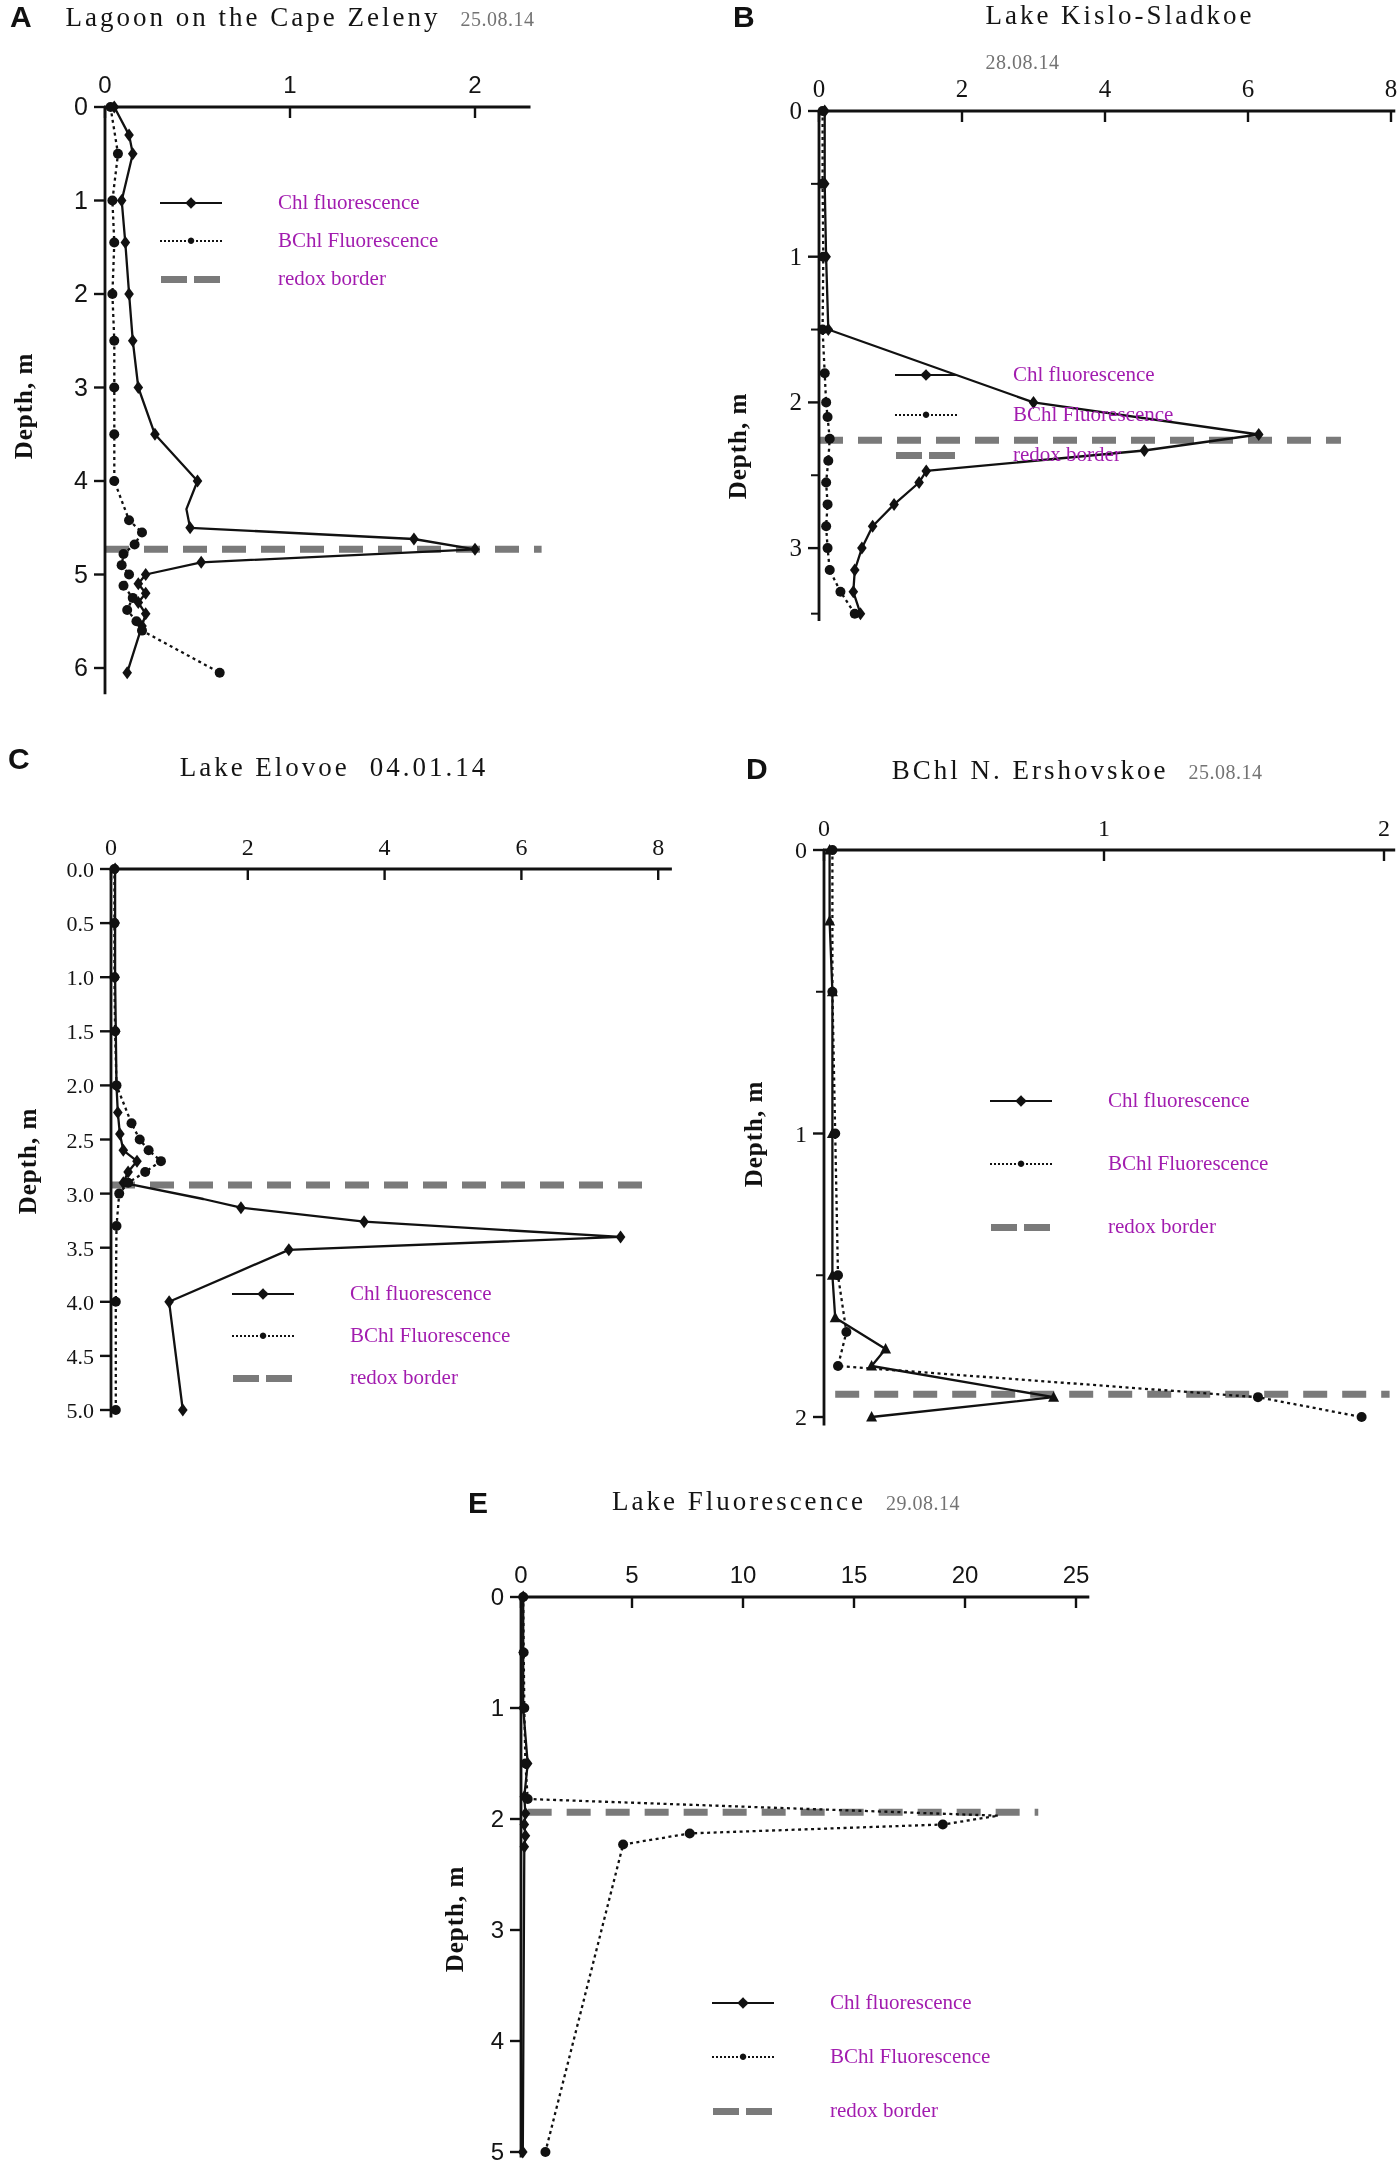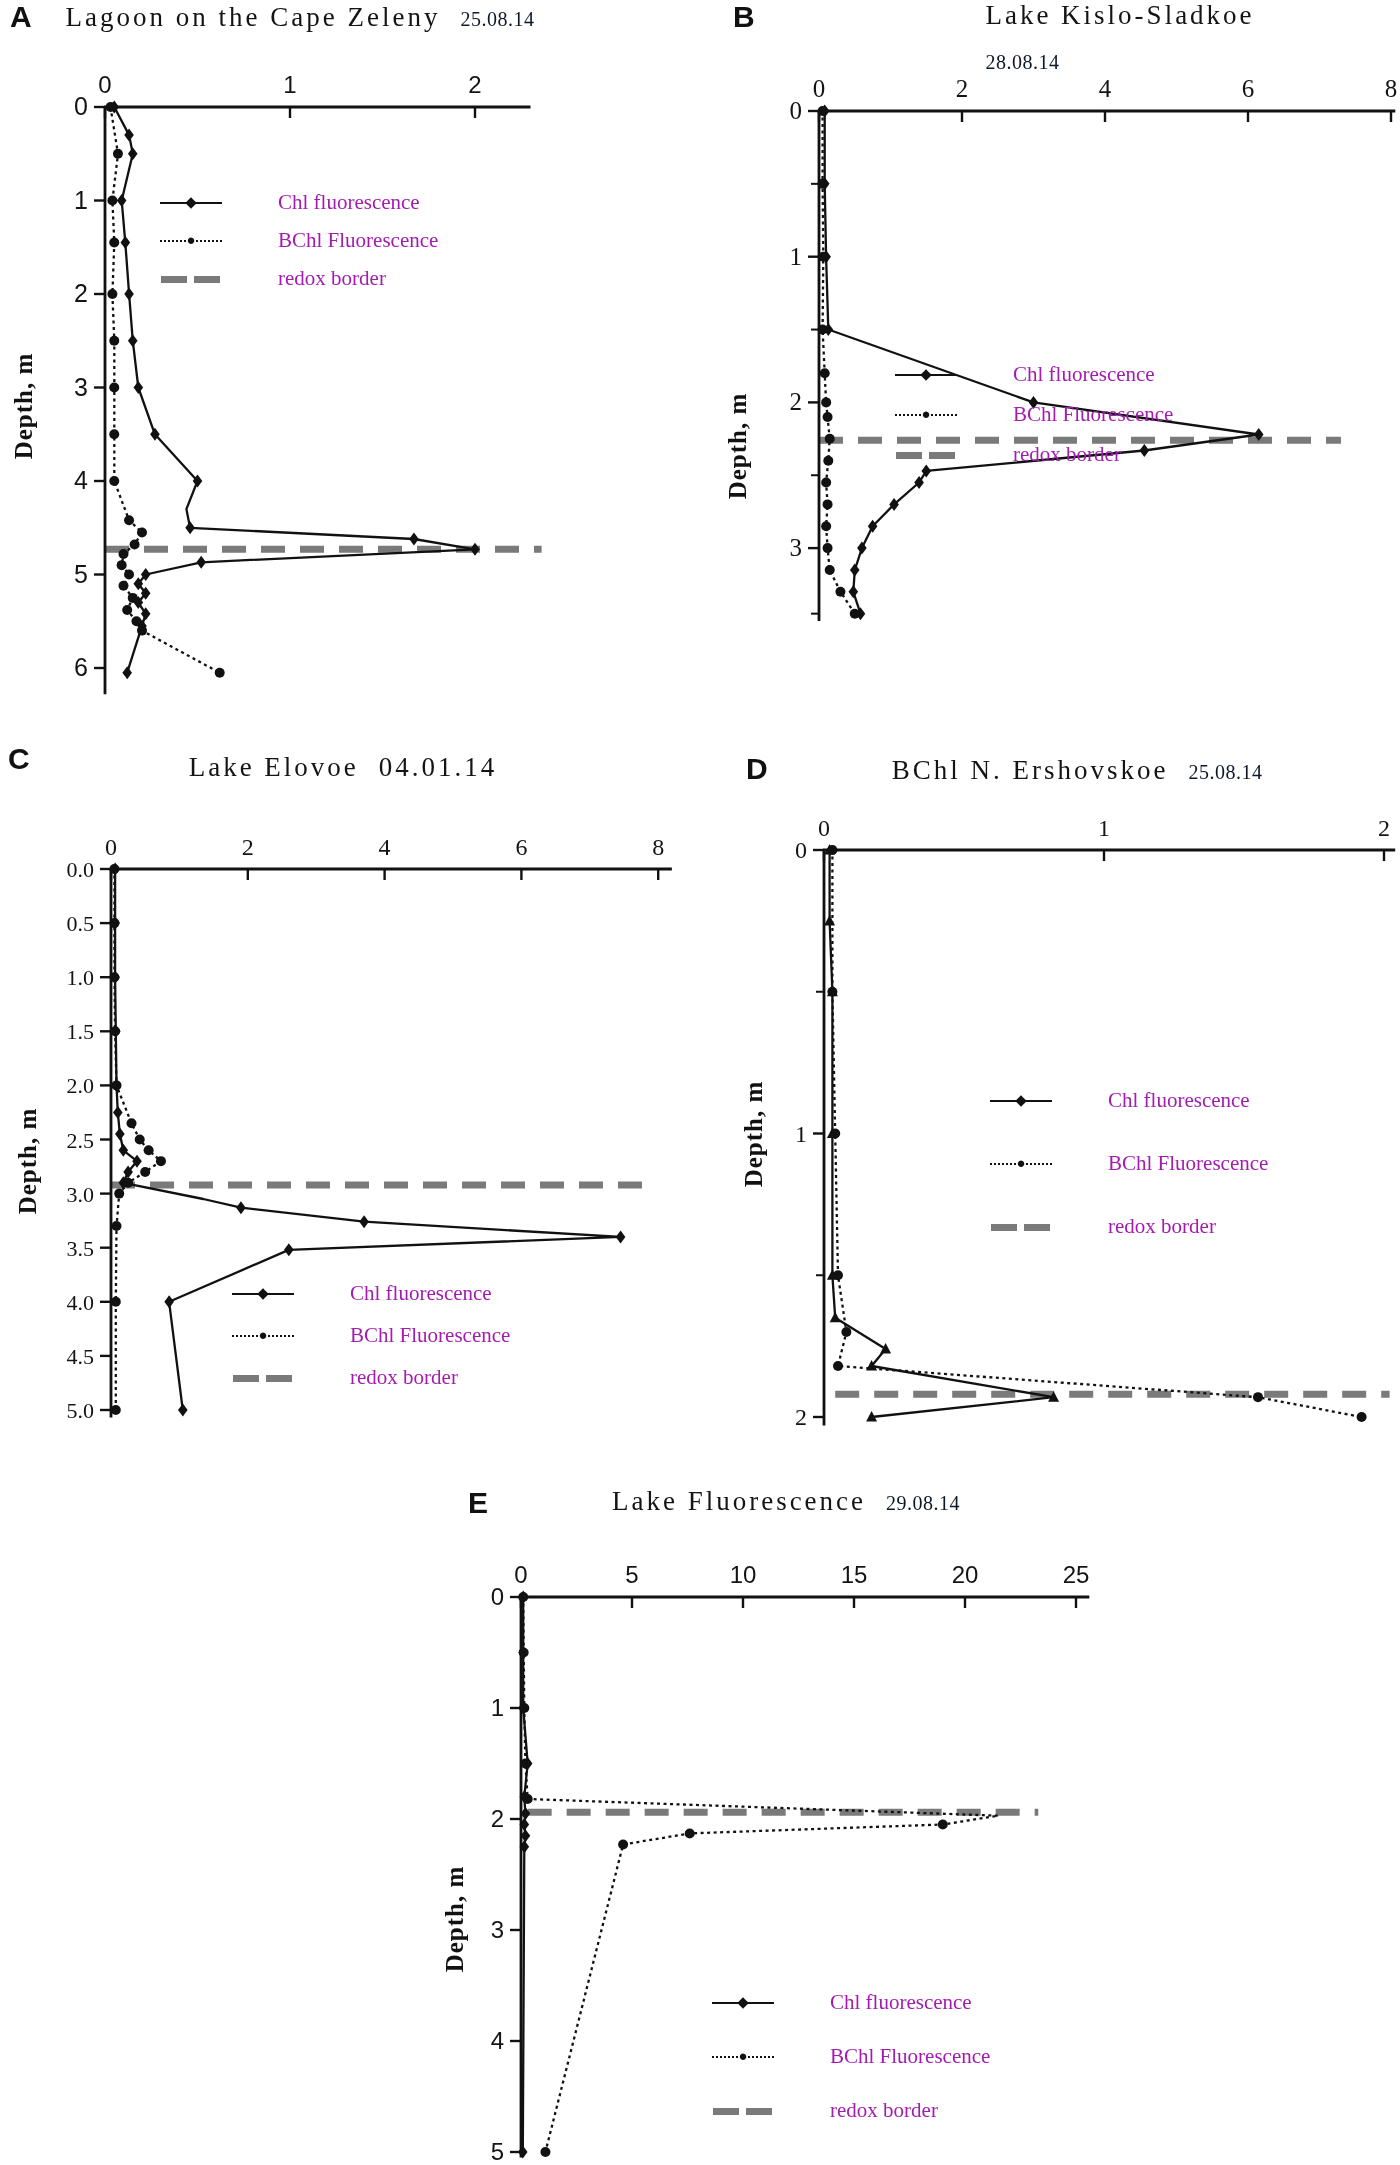--- a/index.html
+++ b/index.html
@@ -4,21 +4,21 @@
 <style>
   html,body{margin:0;padding:0;background:#ffffff;}
   #page{position:relative;width:1400px;height:2165px;background:#fff;overflow:hidden;
         font-family:"Liberation Serif",serif;color:#111;}
   #plot-svg{position:absolute;left:0;top:0;}
   .panel-letter{position:absolute;font-family:"Liberation Sans",sans-serif;
         font-weight:bold;font-size:30px;color:#111;}
   .panel-title{position:absolute;display:flex;align-items:baseline;gap:20px;
         transform:translateX(-50%);white-space:nowrap;}
   .panel-title .t{font-size:27px;letter-spacing:3px;color:#141414;}
-  .panel-title .d{font-size:20px;letter-spacing:0.5px;color:#0f172a;}
+  .panel-title .d{font-size:20px;letter-spacing:0.5px;color:#737373;}
   .depth-label{position:absolute;transform:translate(-50%,-50%) rotate(-90deg);
         font-weight:bold;font-size:25px;letter-spacing:1px;white-space:nowrap;color:#111;}
   .legend{position:absolute;}
   .legend .row{display:flex;align-items:center;gap:12px;white-space:nowrap;}
   .legend .lbl{font-size:21px;color:#a21caf;margin-left:44px;}
   .sample{position:relative;width:62px;height:16px;flex:0 0 62px;}
   .sample .line{position:absolute;left:0;right:0;top:7px;border-top:2px solid #111;}
   .sample .dotline{position:absolute;left:0;right:0;top:7px;border-top:2px dotted #111;}
   .sample .mk{position:absolute;left:50%;top:50%;transform:translate(-50%,-52%);
         font-size:15px;color:#111;line-height:1;}
@@ -324,21 +324,21 @@
   <div class="panel-letter" style="left:468px;top:1486px;">E</div>
 
   <div class="panel-title" style="left:300px;top:2px;">
     <span class="t">Lagoon on the Cape Zeleny</span>
     <span class="d">25.08.14</span>
   </div>
   <div class="panel-title" style="left:1120px;top:0px;flex-direction:column;">
     <span class="t">Lake Kislo-Sladkoe</span>
     <span class="d">28.08.14</span>
   </div>
-  <div class="panel-title" style="left:343px;top:752px;">
+  <div class="panel-title" style="left:334px;top:752px;">
     <span class="t">Lake Elovoe</span>
     <span class="t">04.01.14</span>
   </div>
   <div class="panel-title" style="left:1077px;top:755px;">
     <span class="t">BChl N. Ershovskoe</span>
     <span class="d">25.08.14</span>
   </div>
   <div class="panel-title" style="left:786px;top:1486px;">
     <span class="t">Lake Fluorescence</span>
     <span class="d">29.08.14</span>

